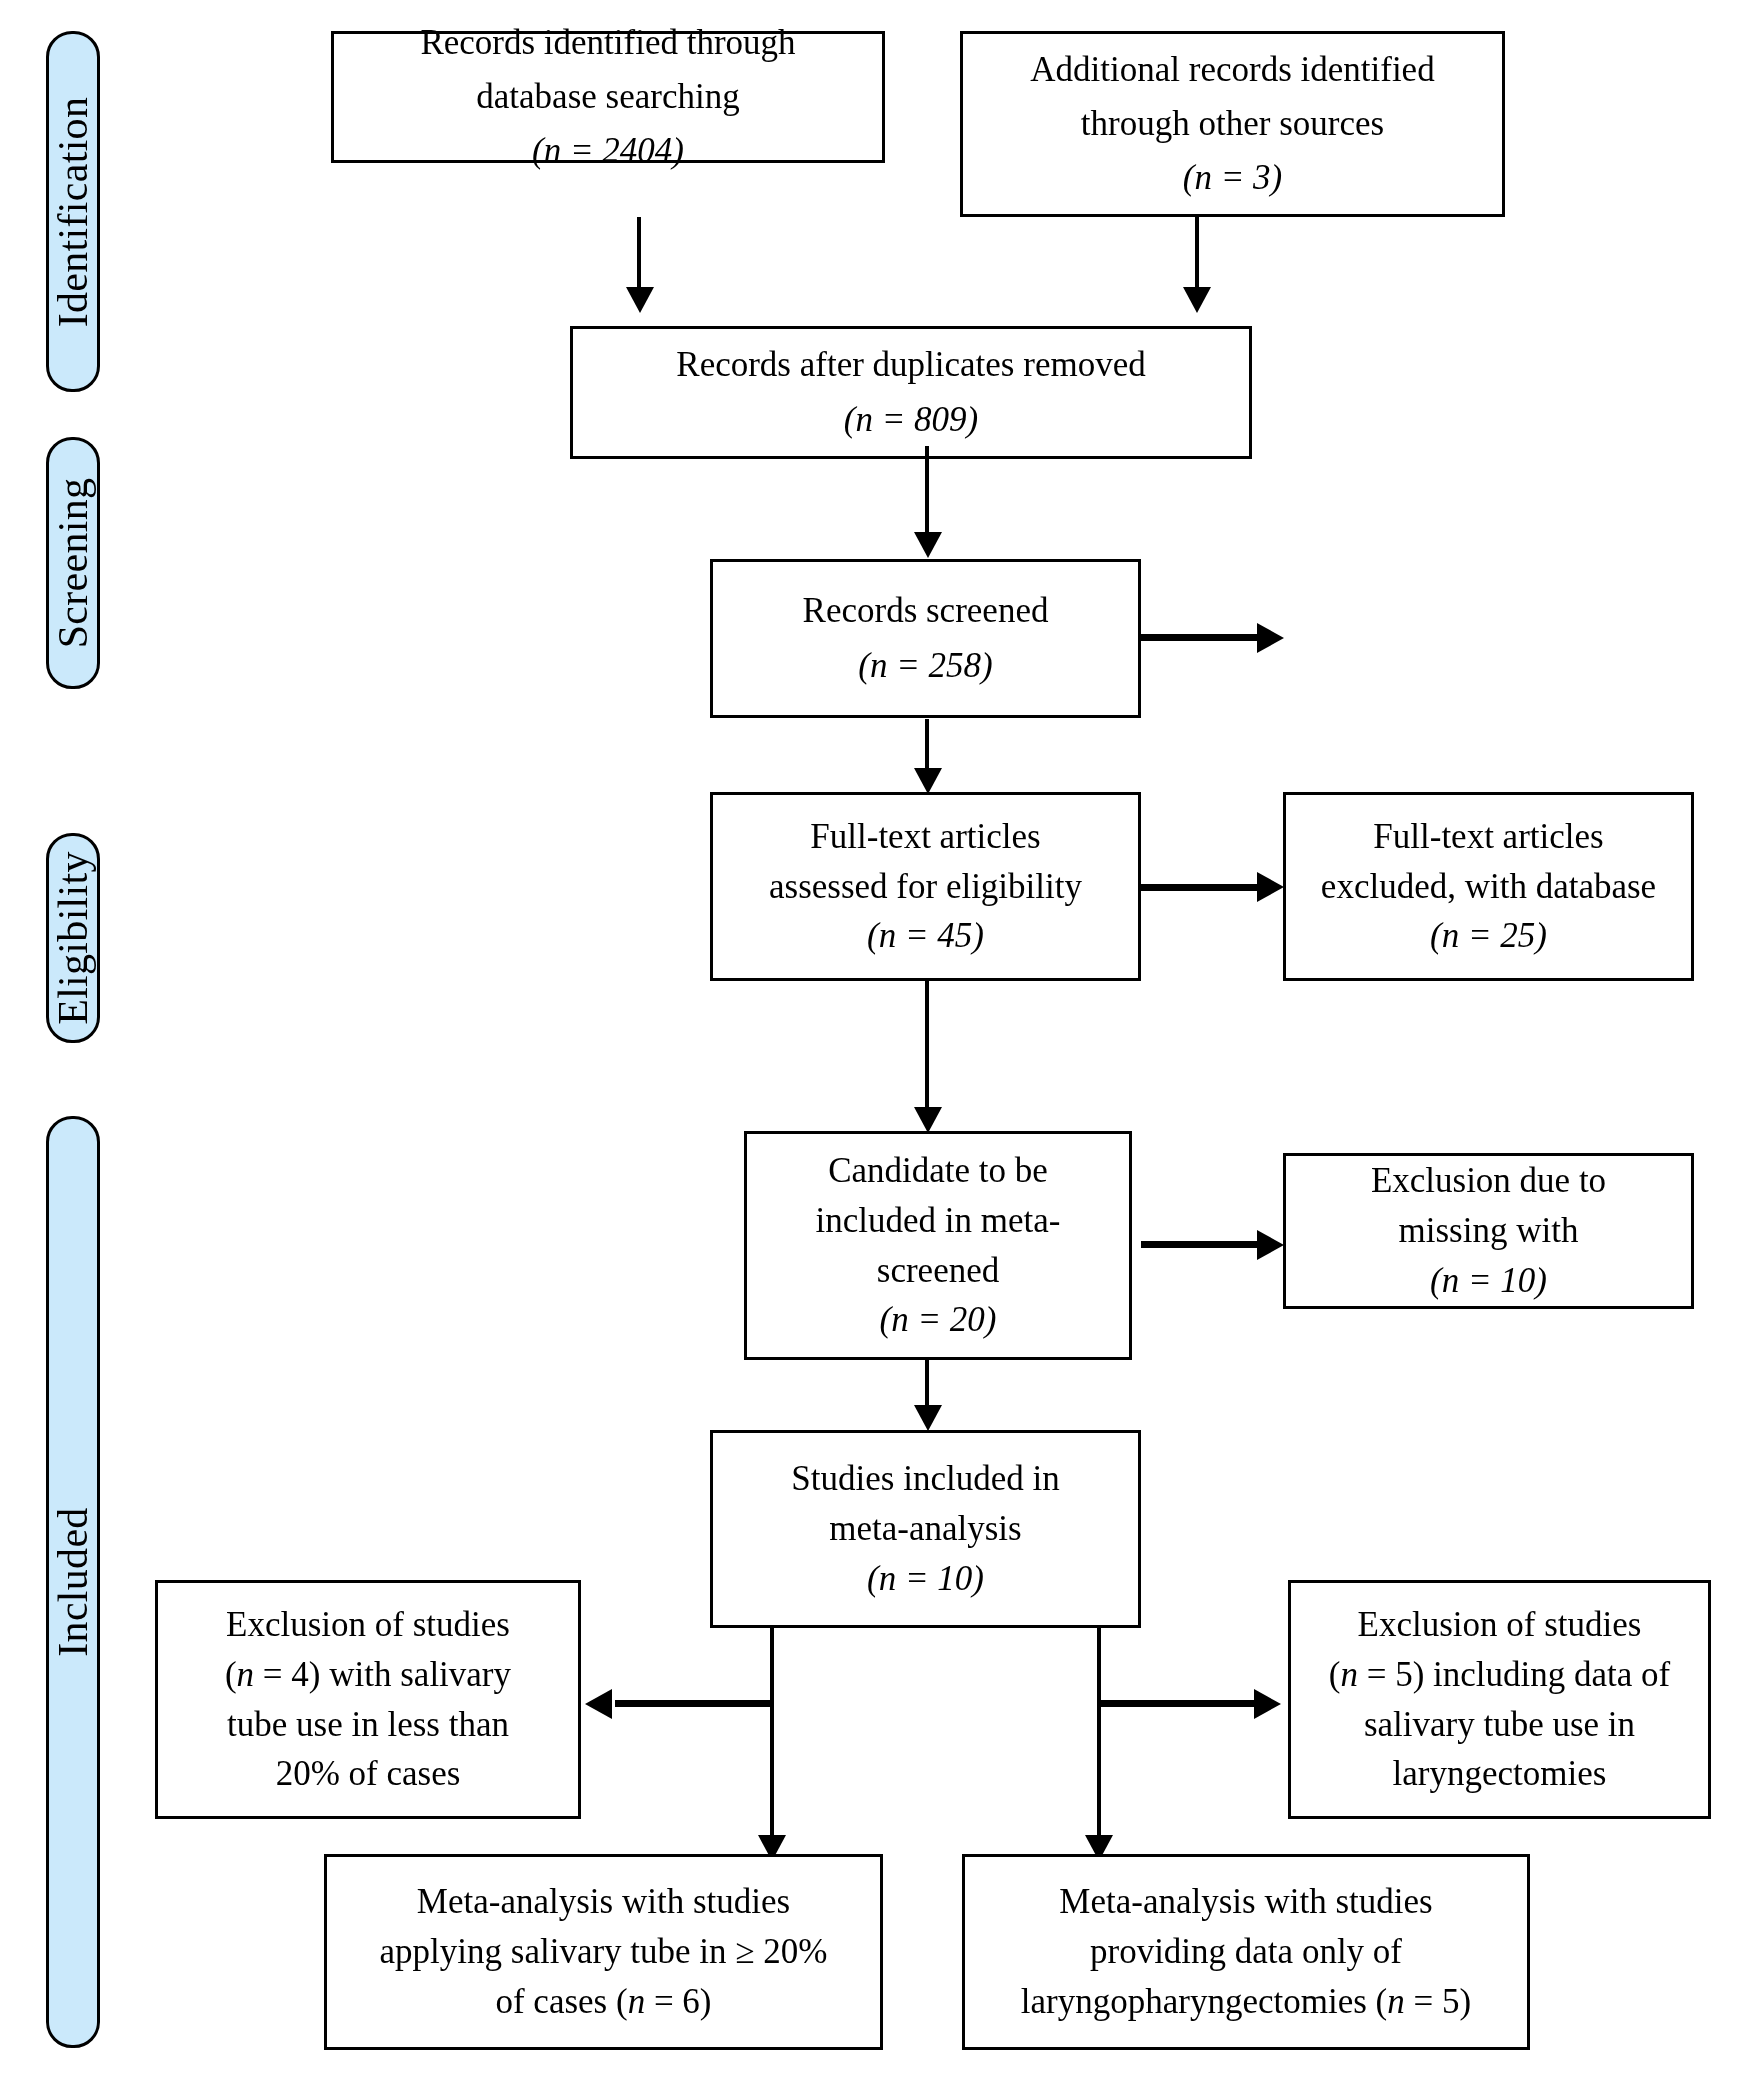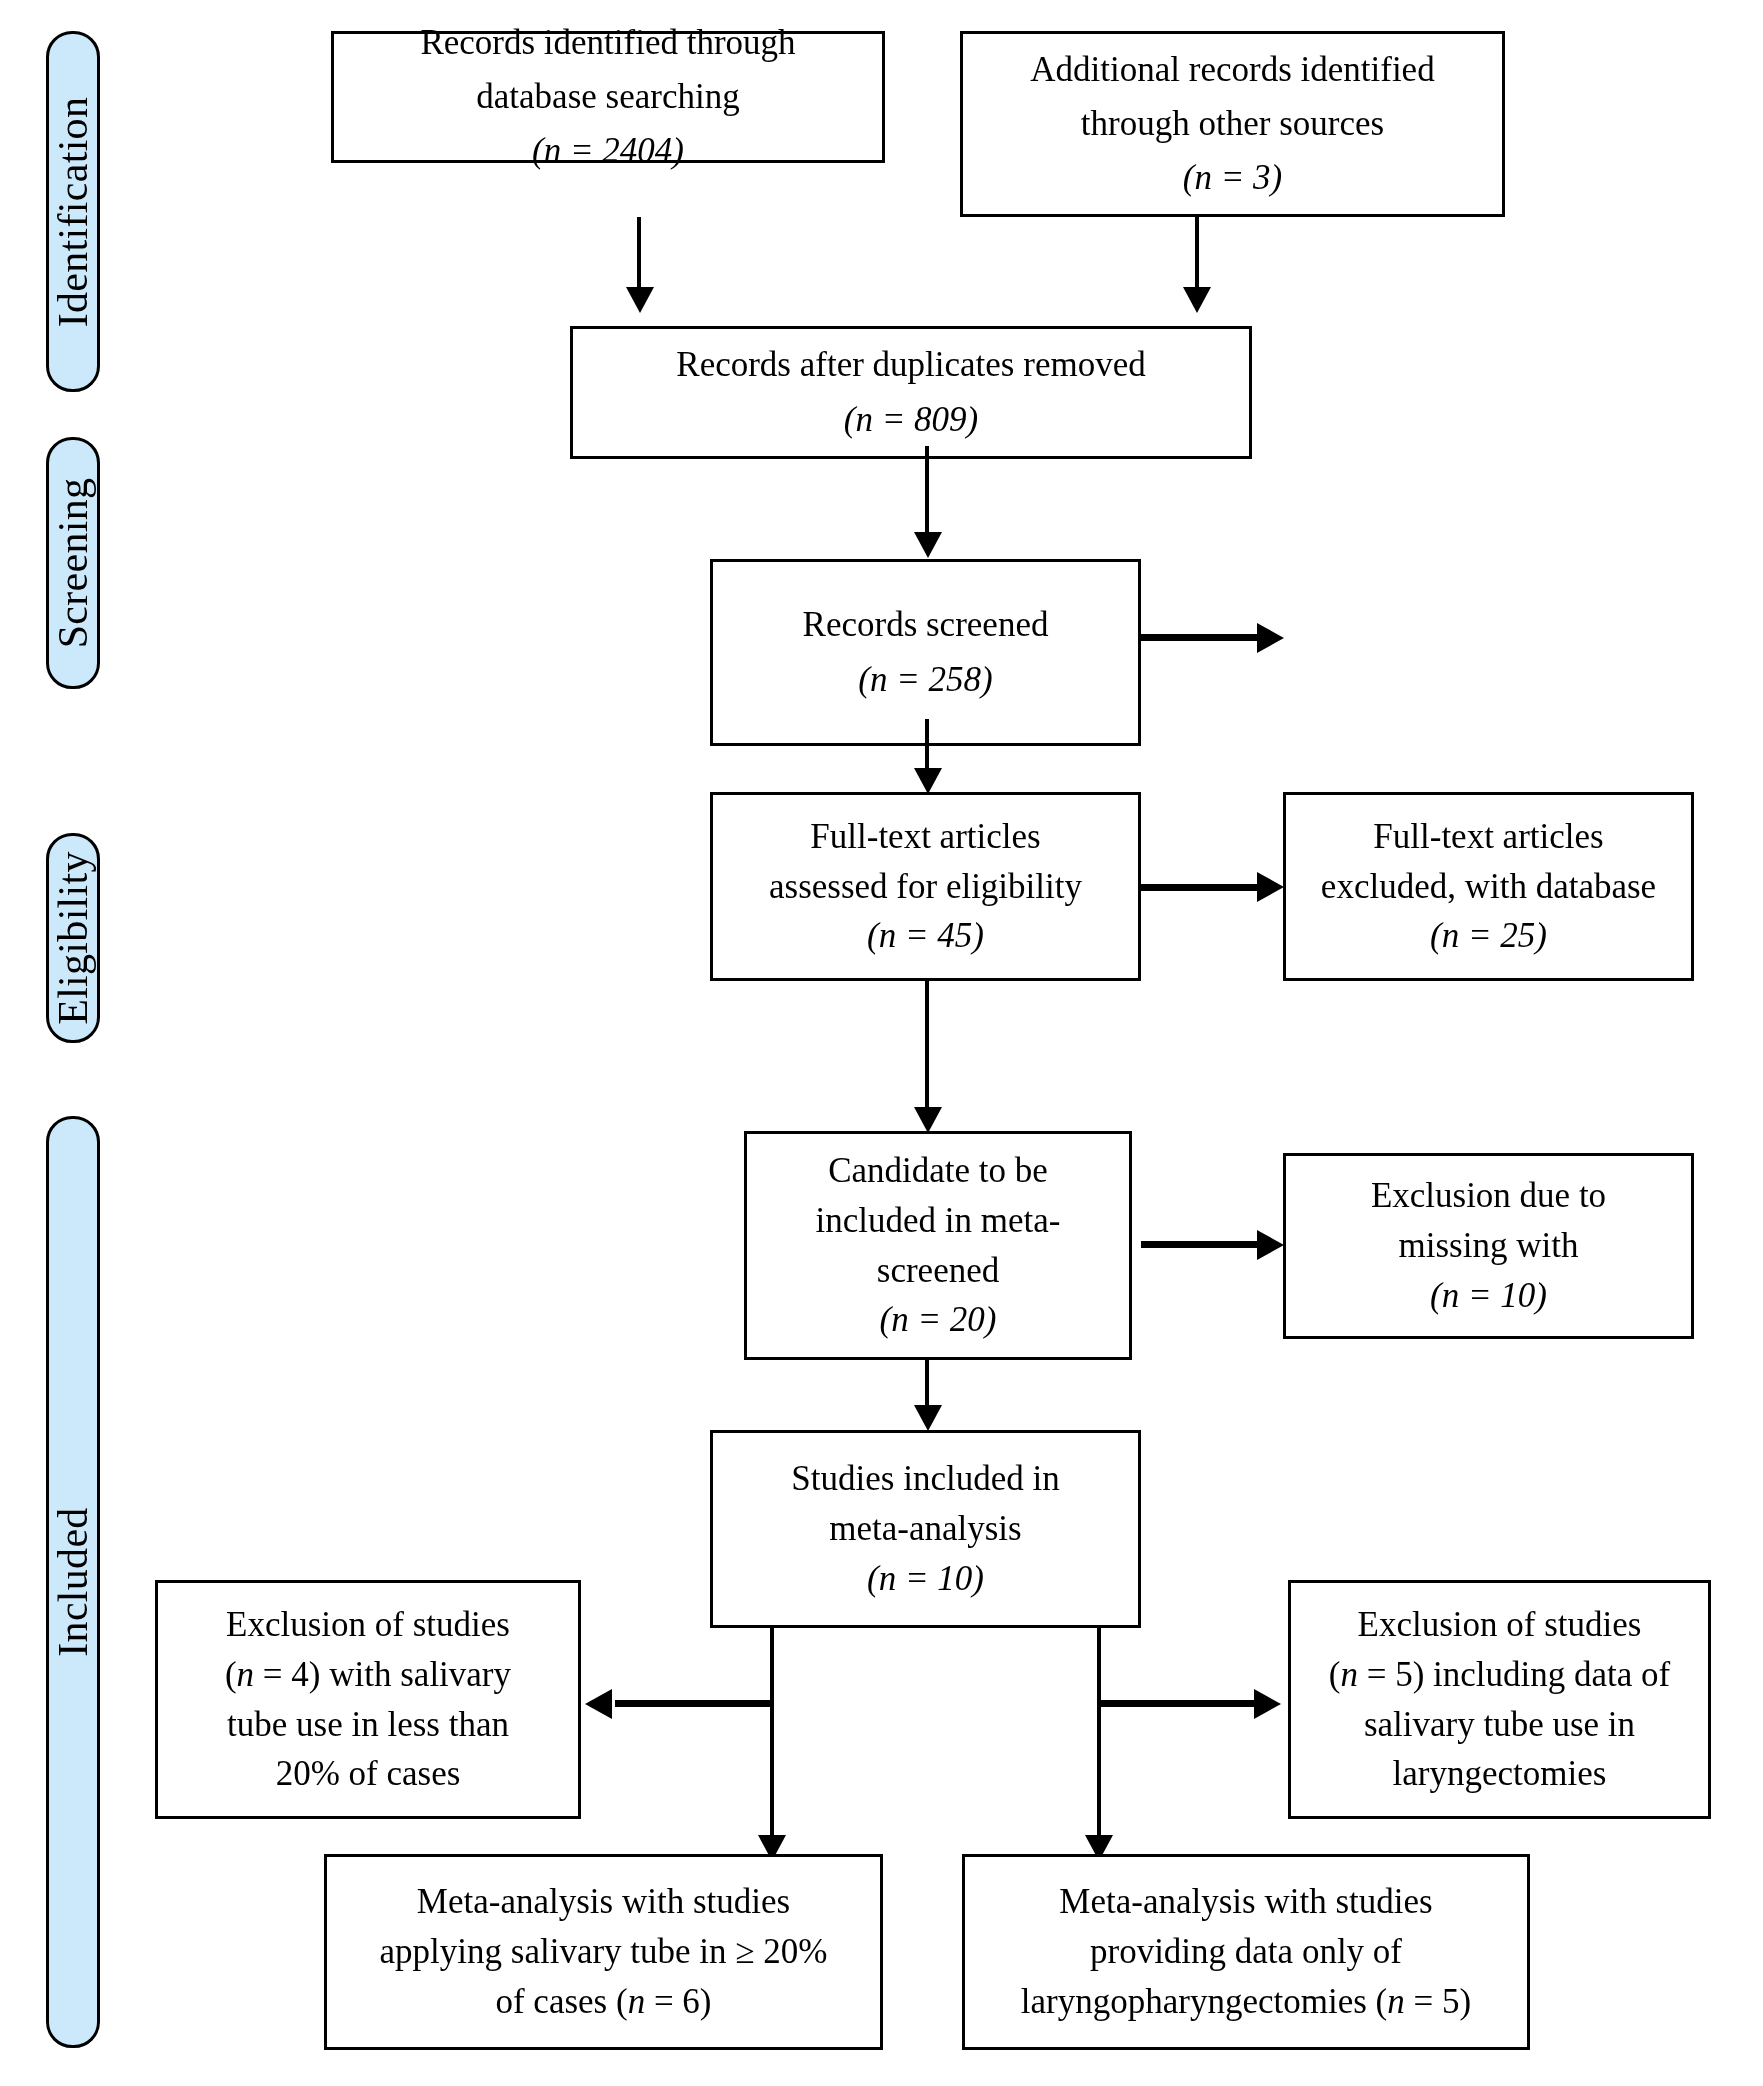--- a/index.html
+++ b/index.html
@@ -135,21 +135,21 @@
   <div class="node" style="left:570px; top:326px; width:682px; height:133px;">
     <div class="node-text">
       <span>Records after duplicates removed</span><br>
       <span class="nv">(n = 809)</span>
     </div>
   </div>
 
   <div class="vline" style="left:925px; top:446px; height:87px;"></div>
   <div class="arrow-down" style="left:914px; top:532px;"></div>
 
-  <div class="node" style="left:710px; top:559px; width:431px; height:187px;">
+  <div class="node" style="left:710px; top:559px; width:431px; height:159px;">
     <div class="node-text">
       <span>Records screened</span><br>
       <span class="nv">(n = 258)</span>
     </div>
   </div>
 
 
   <div class="hline thick" style="left:1141px; top:634px; width:119px;"></div>
   <div class="arrow-right" style="left:1257px; top:623px;"></div>
 
@@ -180,21 +180,21 @@
 
   <div class="node" style="left:744px; top:1131px; width:388px; height:229px;">
     <div class="node-text tight">
       <span>Candidate to be</span><br>
       <span>included in meta-</span><br>
       <span>screened</span><br>
       <span class="nv">(n = 20)</span>
     </div>
   </div>
 
-  <div class="node" style="left:1283px; top:1153px; width:411px; height:186px;">
+  <div class="node" style="left:1283px; top:1153px; width:411px; height:156px;">
     <div class="node-text tight">
       <span>Exclusion due to</span><br>
       <span>missing with</span><br>
       <span class="nv">(n = 10)</span>
     </div>
   </div>
 
   <div class="hline thick" style="left:1141px; top:1241px; width:119px;"></div>
   <div class="arrow-right" style="left:1257px; top:1230px;"></div>
 

